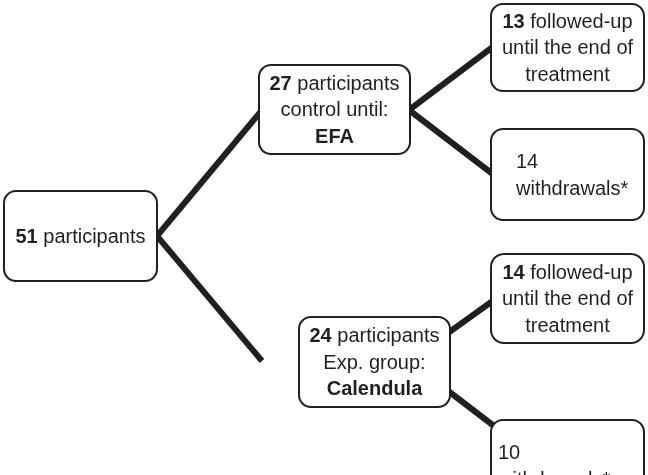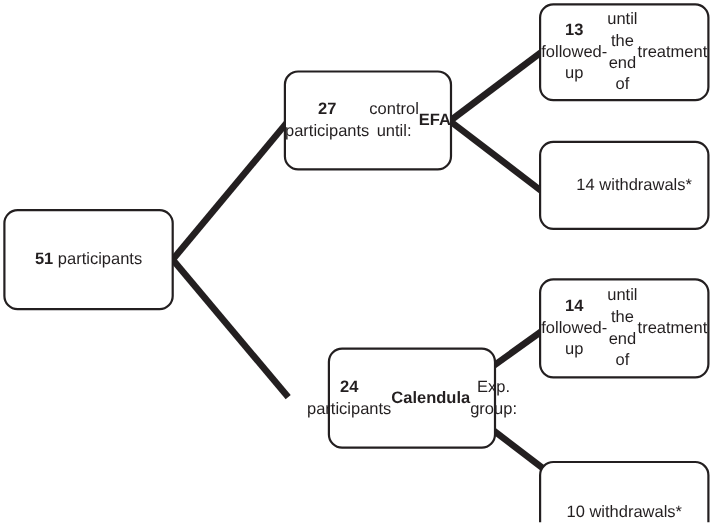--- a/index.html
+++ b/index.html
@@ -32,36 +32,35 @@
     stroke-width: 6;
     stroke-linecap: butt;
   }
   .box {
     position: absolute;
     box-sizing: border-box;
     background: var(--background);
     border: 2px solid var(--ink);
     border-radius: 13px;
     display: flex;
-    flex-direction: row;
+    flex-direction: column;
     align-items: center;
     justify-content: center;
-    text-align: center;
-    font-size: 15px;
+    font-size: 20px;
     line-height: 1.32;
     padding: 4px 6px;
   }
   .box b { font-weight: bold; }
 
   .box-root            { left: 3px;   top: 190px; width: 155px; height: 92px; }
   .box-control         { left: 258px; top: 64px;  width: 153px; height: 91px; }
   .box-experimental    { left: 258px; top: 316px; width: 153px; height: 92px; margin-left: 40px; }
   .box-control-fu      { left: 490px; top: 3px;   width: 155px; height: 89px; }
-  .box-control-wd      { left: 490px; top: 128px; width: 155px; height: 81px; padding-left: 24px; }
-  .box-exp-fu          { left: 490px; top: 253px; width: 155px; height: 91px; }
+  .box-control-wd      { left: 490px; top: 128px; width: 155px; height: 93px; padding-left: 24px; }
+  .box-exp-fu          { left: 490px; top: 253px; width: 155px; height: 91px; border-radius: 14px; }
   .box-exp-wd          { left: 490px; top: 379px; width: 155px; height: 93px; margin-top: 40px; }
 </style>
 </head>
 <body>
 
 <div class="canvas">
 
   <svg class="edges" viewBox="0 0 648 475" xmlns="http://www.w3.org/2000/svg">
     <line x1="157" y1="236" x2="262" y2="110"></line>
     <line x1="157" y1="236" x2="262" y2="361"></line>
@@ -76,22 +75,22 @@
   </div>
 
   <div class="box box-control">
     <div><b>27</b><span> participants</span></div>
     <div>control until:</div>
     <div><b>EFA</b></div>
   </div>
 
   <div class="box box-experimental">
     <div><b>24</b><span> participants</span></div>
+    <div>Exp. group:</div>
     <div><b>Calendula</b></div>
-    <div>Exp. group:</div>
   </div>
 
   <div class="box box-control-fu">
     <div><b>13</b><span> followed-up</span></div>
     <div>until the end of</div>
     <div>treatment</div>
   </div>
 
   <div class="box box-control-wd">
     <div>14 withdrawals*</div>

